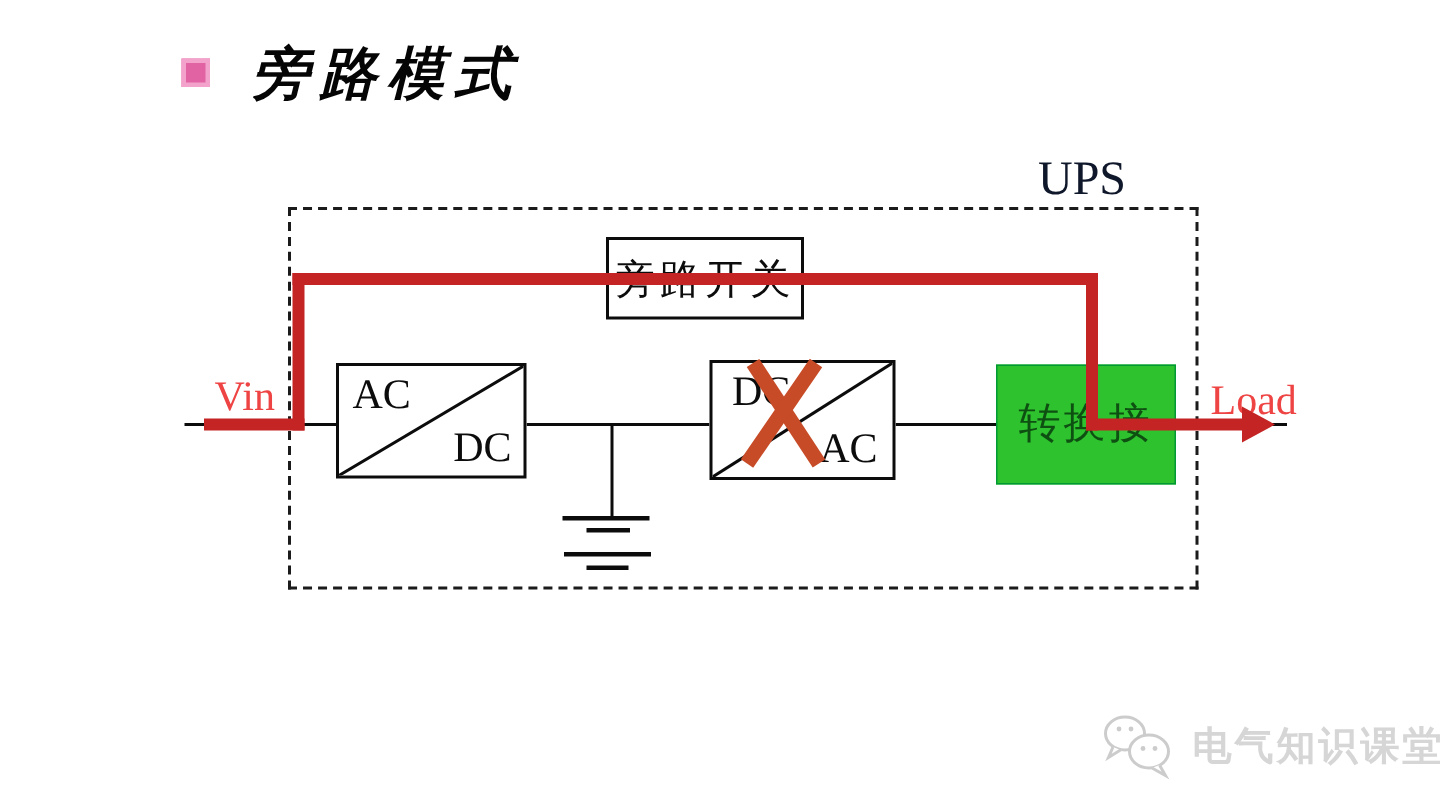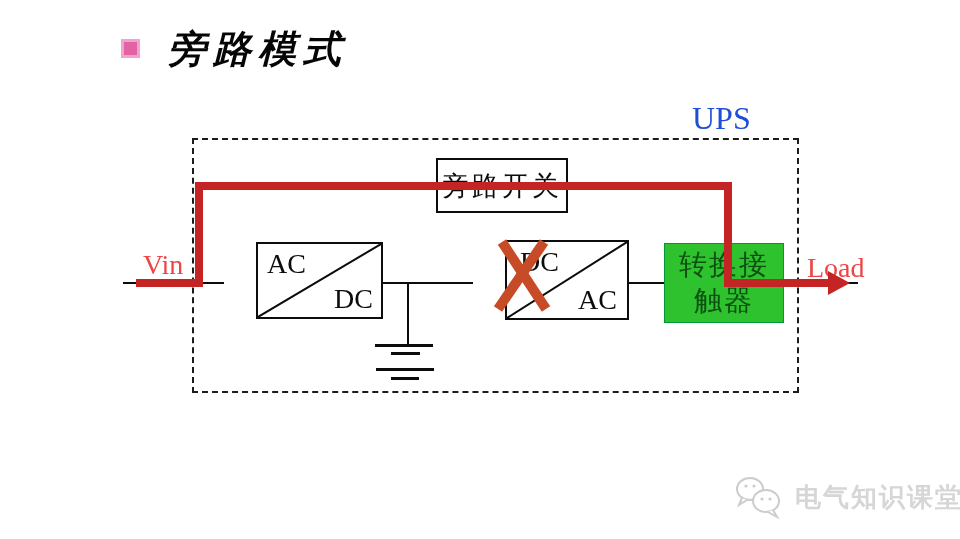--- a/index.html
+++ b/index.html
@@ -17,25 +17,25 @@
     position:absolute;left:168px;top:24px;
     font-size:38px;font-weight:bold;font-style:italic;color:#050505;
     letter-spacing:7px;white-space:nowrap;
   }
   
   .ups-box{
     position:absolute;left:192px;top:138px;width:607px;height:255px;
     border:2px dashed #1b1b1b;box-sizing:border-box;z-index:1;
   }
   .ups-label{
-    position:absolute;left:692px;top:100px;font-size:32px;color:#1d4ed8;z-index:2;
+    position:absolute;left:692px;top:100px;font-size:32px;color:#0f172a;z-index:2;
   }
   
   .comp{
-    position:absolute;background:#fff;border:2px solid #0c0c0c;box-sizing:border-box;z-index:2;margin-left:32px;
+    position:absolute;background:#fff;border:2px solid #0c0c0c;box-sizing:border-box;z-index:2;
   }
   .bypass-box{left:404px;top:158px;width:132px;height:55px;display:flex;align-items:center;justify-content:center;}
   .bypass-box .lbl{font-size:27px;color:#0c0c0c;letter-spacing:3px;white-space:nowrap;}
   .rect-box{left:224px;top:242px;width:127px;height:77px;}
   .inv-box{left:473px;top:240px;width:124px;height:80px;}
   .comp svg.diag{position:absolute;left:0;top:0;width:100%;height:100%;}
   .corner{position:absolute;font-size:28px;color:#0c0c0c;line-height:1;}
   .tl{left:9px;top:6px;} .br{right:8px;bottom:4px;}
   .contactor-box{
     position:absolute;left:664px;top:243px;width:120px;height:80px;box-sizing:border-box;
@@ -114,21 +114,20 @@
     <span class="corner br" style="right:10px;">AC</span>
   </div>
 
   <svg class="x-overlay" viewBox="0 0 70 78">
     <line x1="14" y1="6" x2="58" y2="73" stroke="#c64b26" stroke-width="10"></line>
     <line x1="56" y1="6" x2="10" y2="73" stroke="#c64b26" stroke-width="10"></line>
   </svg>
 
   <div class="contactor-box">
     <span>转换接</span>
-    <span>触器</span>
   </div>
 
   <div class="red" style="left:136px;top:279px;width:67px;height:8px;"></div>
   <div class="red" style="left:195px;top:182px;width:8px;height:105px;"></div>
   <div class="red" style="left:195px;top:182px;width:537px;height:8px;"></div>
   <div class="red" style="left:724px;top:182px;width:8px;height:105px;"></div>
   <div class="red" style="left:724px;top:279px;width:104px;height:8px;"></div>
   <div class="red-arrow"></div>
 
   <div class="port-label vin">Vin</div>

